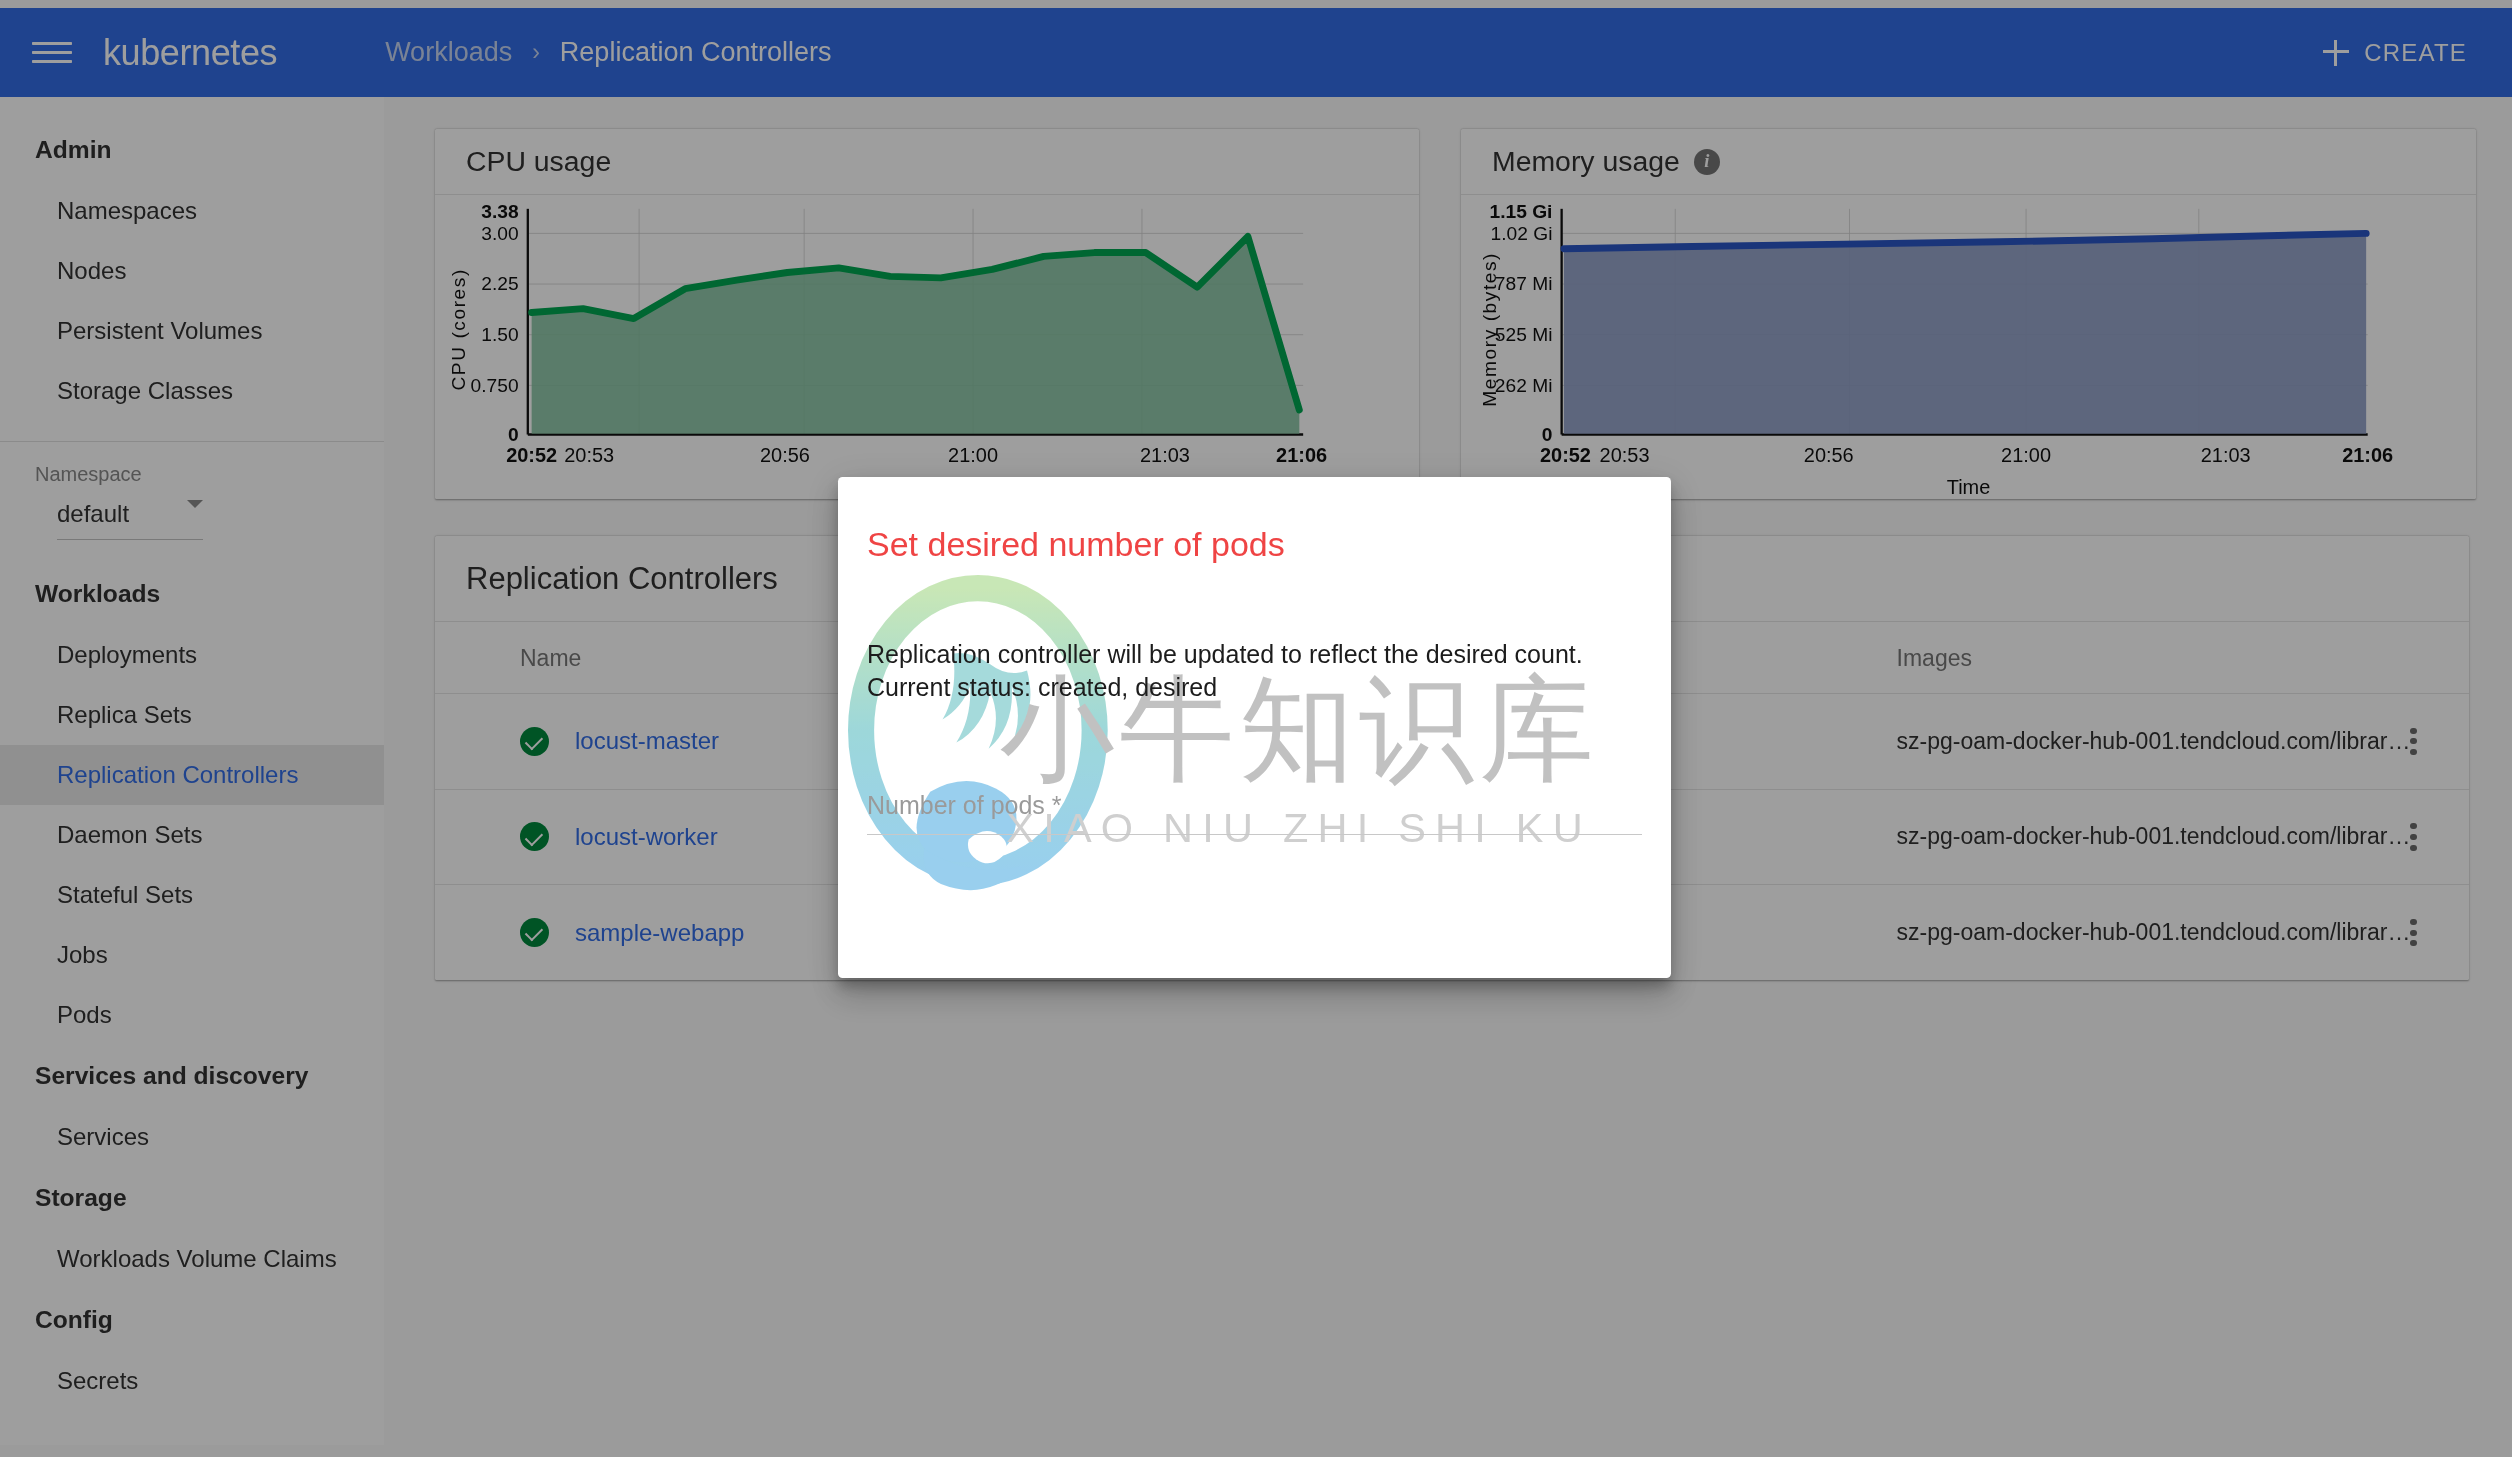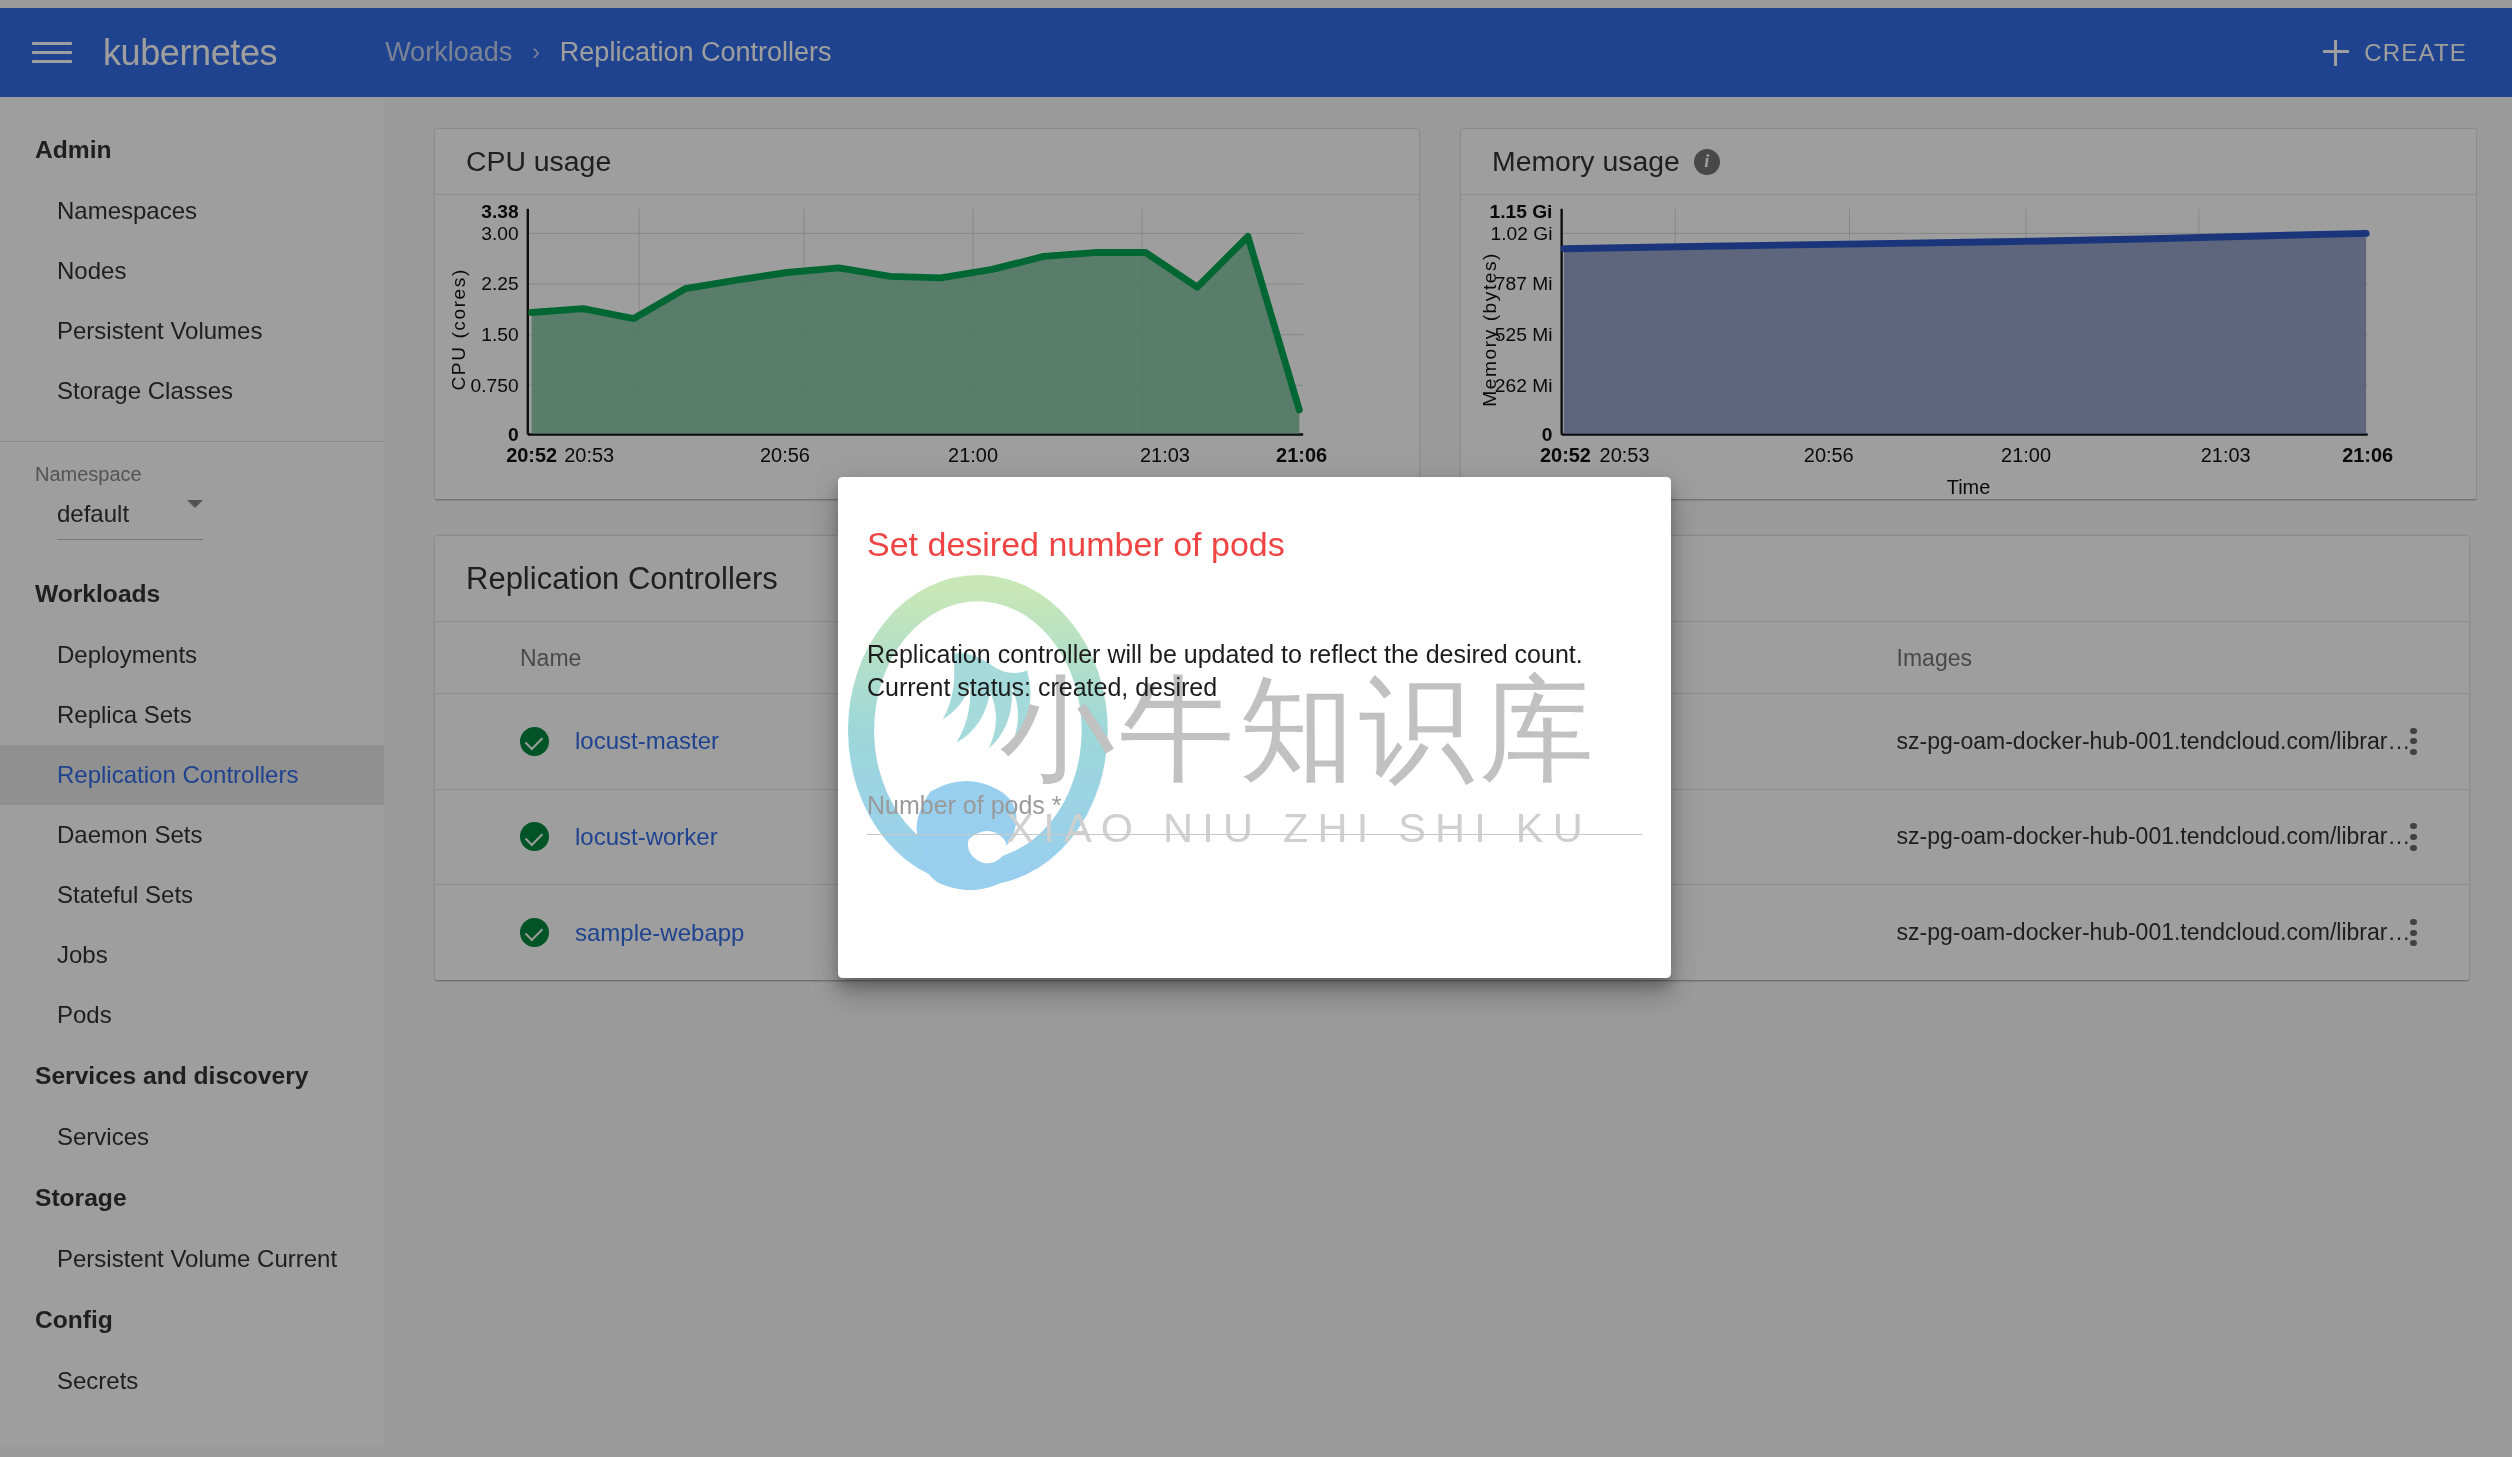--- a/index.html
+++ b/index.html
@@ -239,21 +239,21 @@
     <div class="nav-item active">Replication Controllers</div>
     <div class="nav-item">Daemon Sets</div>
     <div class="nav-item">Stateful Sets</div>
     <div class="nav-item">Jobs</div>
     <div class="nav-item">Pods</div>
 
     <div class="nav-section-title">Services and discovery</div>
     <div class="nav-item">Services</div>
 
     <div class="nav-section-title">Storage</div>
-    <div class="nav-item">Persistent Volume Current</div>
+    <div class="nav-item">Workloads Volume Claims</div>
 
     <div class="nav-section-title">Config</div>
     <div class="nav-item">Secrets</div>
 
   </nav>
 
   <main id="main">
 
     <div id="metrics-row">
 

